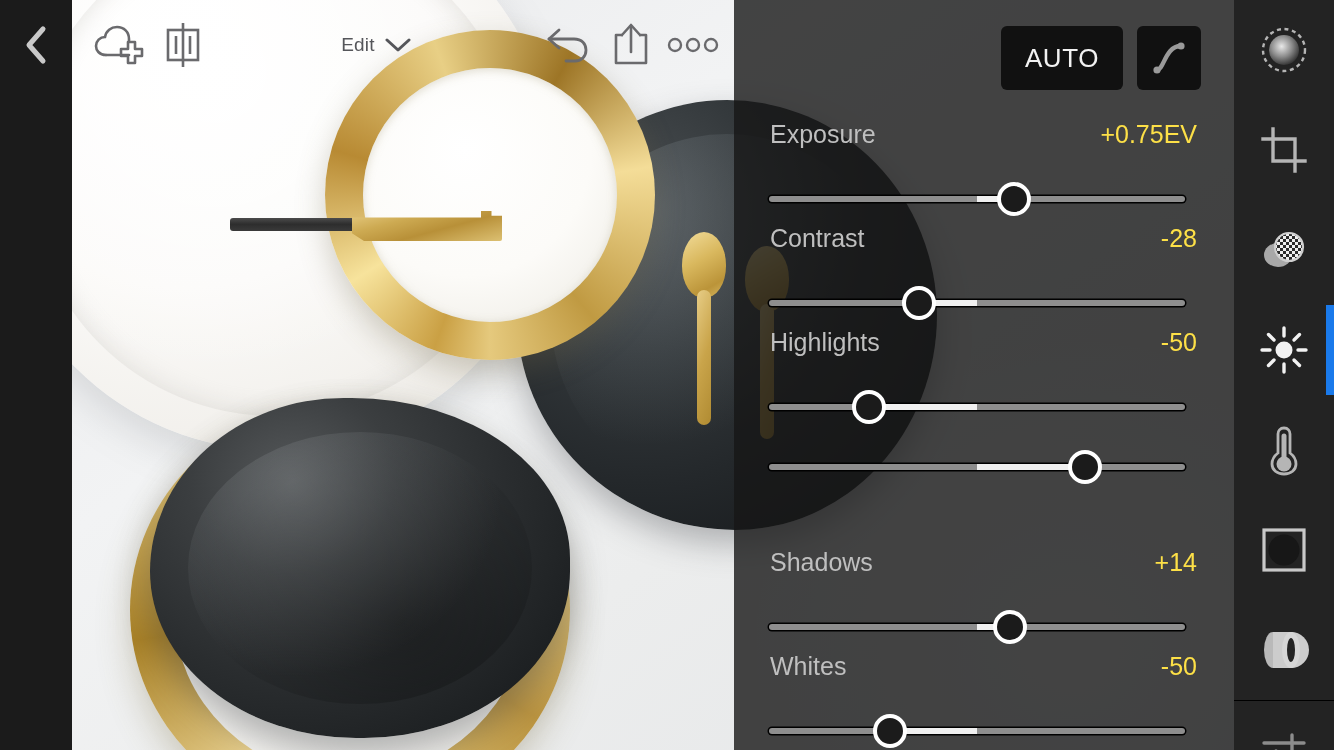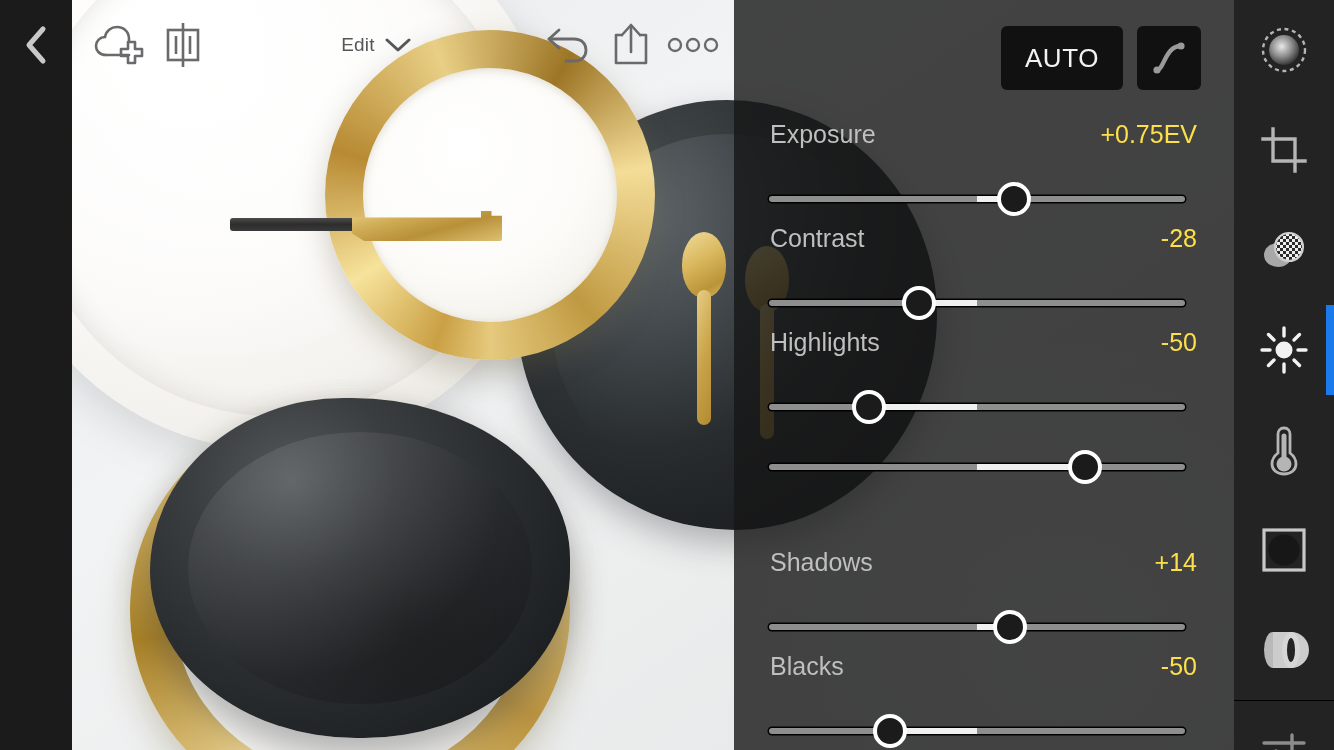--- a/index.html
+++ b/index.html
@@ -426,21 +426,21 @@
             <span class="slider-value">+14</span>
           </div>
           <div class="track-wrap">
             <div class="track-base"></div>
             <div class="track-fill" style="left:208px;width:33.27999999999997px;"></div>
             <div class="thumb" style="left:241.27999999999997px;"></div>
           </div>
         </div>
         <div class="slider-row">
           <div class="slider-top">
-            <span class="slider-label">Blacks</span>
+            <span class="slider-label">Whites</span>
             <span class="slider-value">-50</span>
           </div>
           <div class="track-wrap">
             <div class="track-base"></div>
             <div class="track-fill" style="left:120.63999999999999px;width:87.36000000000001px;"></div>
             <div class="thumb" style="left:120.63999999999999px;"></div>
           </div>
         </div>
       </div>
   </div>

